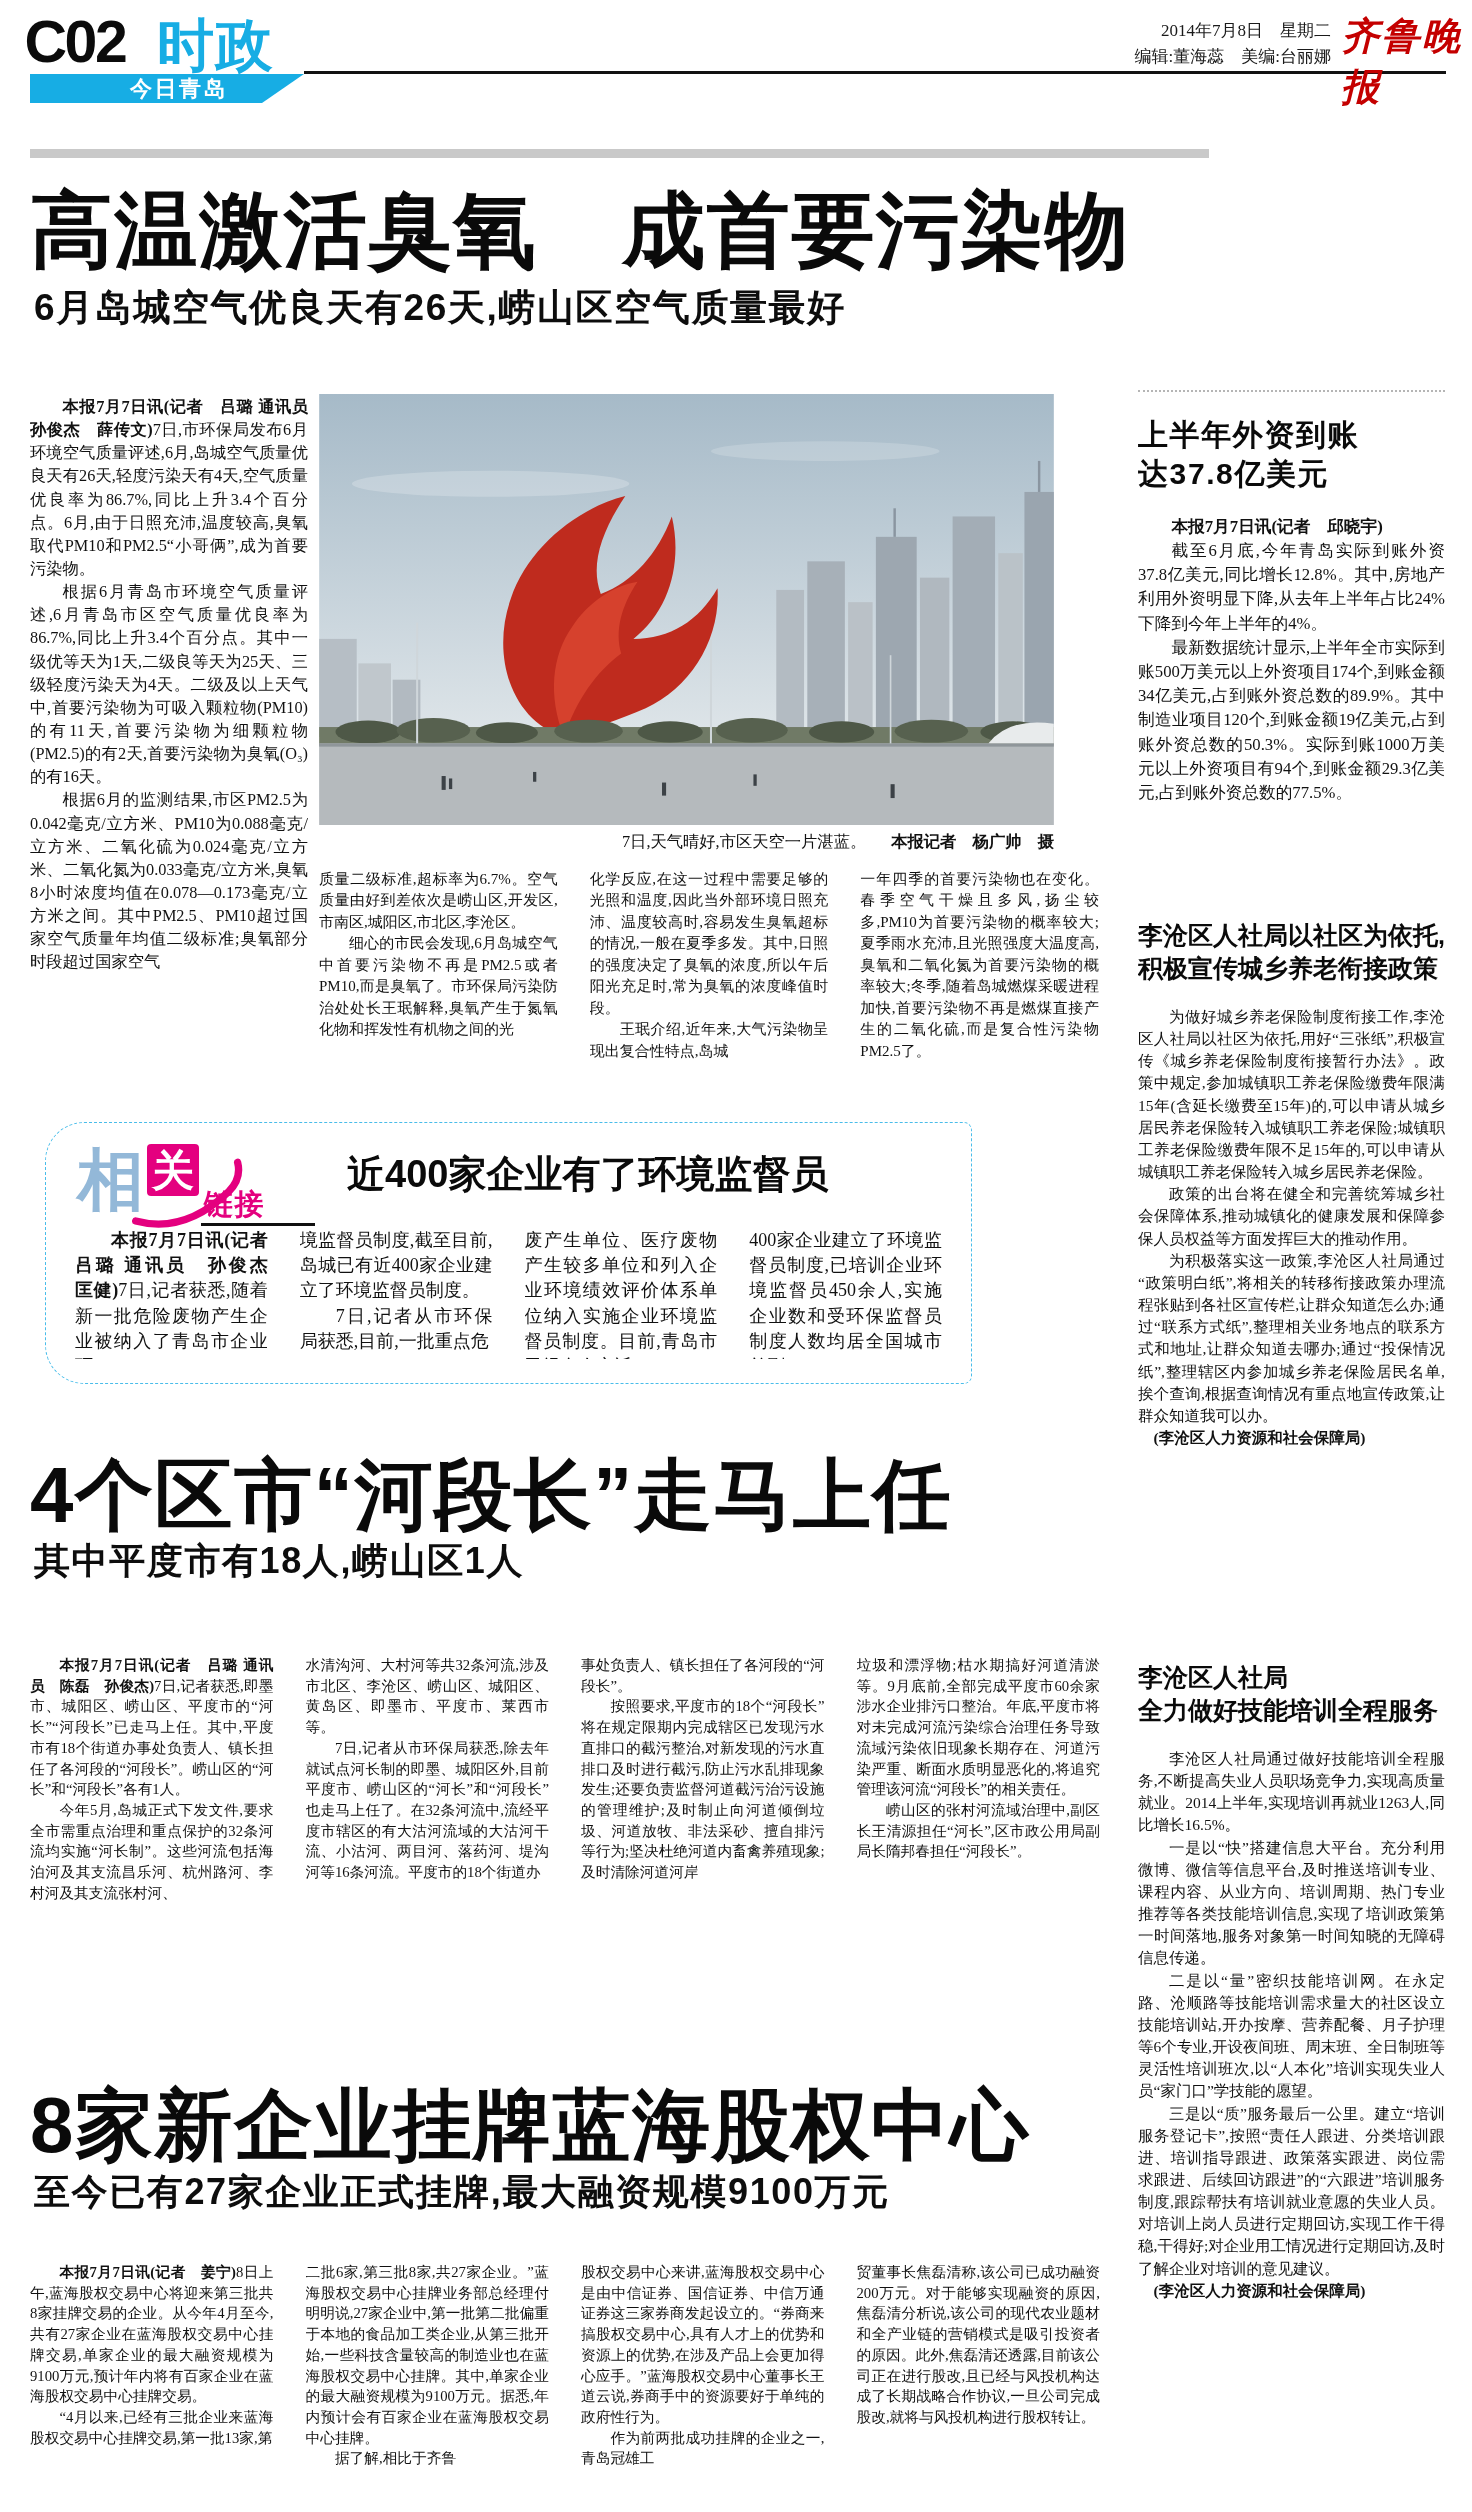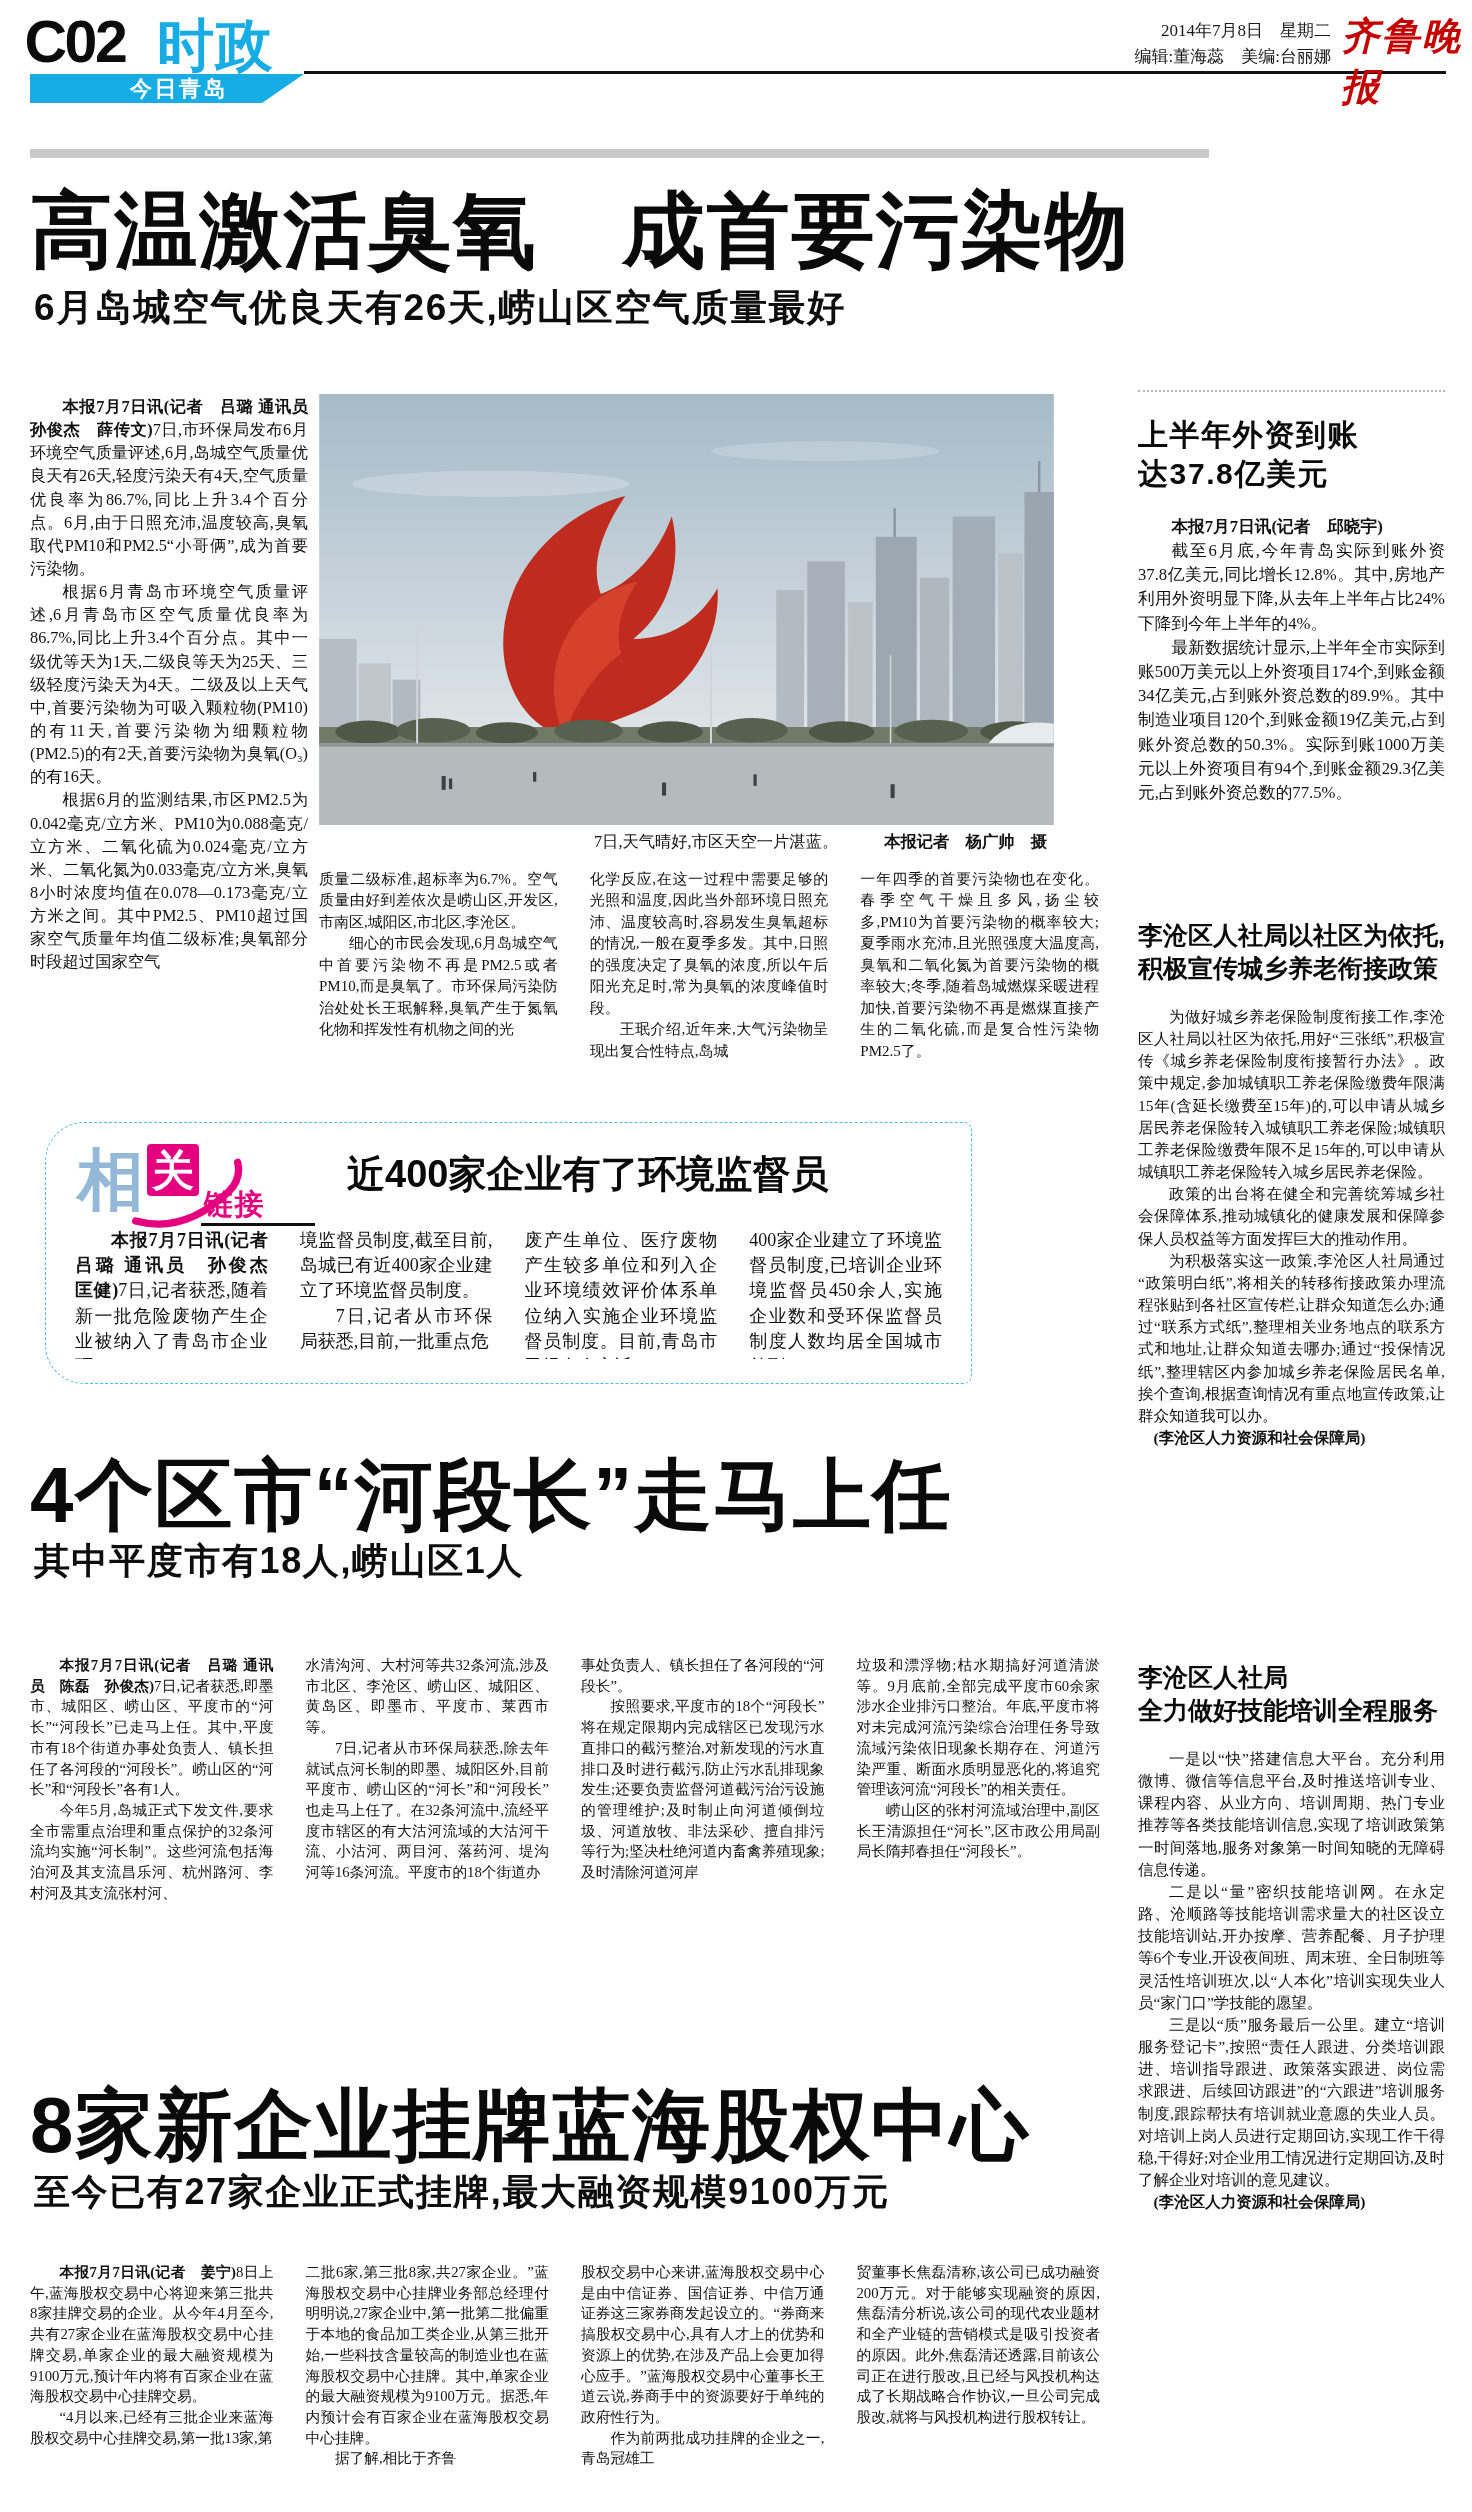--- a/index.html
+++ b/index.html
@@ -31,22 +31,22 @@
   #sh3{left:34px;top:2168px;font-size:36px;font-weight:bold;letter-spacing:1.6px;}
   .sub{font-family:"Liberation Sans",sans-serif;white-space:nowrap;margin:0;color:#0d0d0d;}
   
   .para{margin:0;text-align:justify;}
   .indent{text-indent:2em;}
   .cont{text-indent:0;}
   .byline{font-weight:bold;}
   #a1-left{left:30px;top:395px;width:278px;height:699px;overflow:hidden;}
   #a1-left .para{font-size:16.3px;line-height:1.42;}
   #a1-photo{left:319px;top:394px;width:735px;height:431px;margin:0;}
-  #a1-caption{left:312px;top:831px;width:735px;display:flex;justify-content:flex-end;
-              gap:46px;font-size:16.3px;}
+  #a1-caption{left:319px;top:831px;width:735px;display:flex;justify-content:flex-end;
+              gap:25px;font-size:16.3px;}
   #a1-caption .credit{font-weight:bold;}
   #a1-cols{left:319px;top:869px;width:780px;height:227px;}
   .colwrap{display:flex;gap:32px;overflow:hidden;height:100%;}
   .colwrap .col{flex:1;overflow:hidden;}
   #a1-cols .para{font-size:15px;line-height:1.43;}
   #a2-cols{left:30px;top:1655px;width:1070px;height:390px;}
   #a3-cols{left:30px;top:2262px;width:1070px;height:250px;}
   #a2-cols .para,#a3-cols .para{font-size:14.7px;line-height:1.41;}
   
   #relbox{left:45px;top:1122px;width:925px;height:260px;
@@ -293,20 +293,21 @@
       <p class="para indent">政策的出台将在健全和完善统筹城乡社会保障体系,推动城镇化的健康发展和保障参保人员权益等方面发挥巨大的推动作用。</p>
       <p class="para indent">为积极落实这一政策,李沧区人社局通过“政策明白纸”,将相关的转移衔接政策办理流程张贴到各社区宣传栏,让群众知道怎么办;通过“联系方式纸”,整理相关业务地点的联系方式和地址,让群众知道去哪办;通过“投保情况纸”,整理辖区内参加城乡养老保险居民名单,挨个查询,根据查询情况有重点地宣传政策,让群众知道我可以办。</p>
       <p class="para sign">(李沧区人力资源和社会保障局)</p>
     </article>
 
     <article class="sb-art" id="sb-a3">
       <h2 class="sb-title">
         <span style="display:block">李沧区人社局</span>
         <span style="display:block">全力做好技能培训全程服务</span>
       </h2>
+      <p class="para indent">李沧区人社局通过做好技能培训全程服务,不断提高失业人员职场竞争力,实现高质量就业。2014上半年,实现培训再就业1263人,同比增长16.5%。</p>
       <p class="para indent">一是以“快”搭建信息大平台。充分利用微博、微信等信息平台,及时推送培训专业、课程内容、从业方向、培训周期、热门专业推荐等各类技能培训信息,实现了培训政策第一时间落地,服务对象第一时间知晓的无障碍信息传递。</p>
       <p class="para indent">二是以“量”密织技能培训网。在永定路、沧顺路等技能培训需求量大的社区设立技能培训站,开办按摩、营养配餐、月子护理等6个专业,开设夜间班、周末班、全日制班等灵活性培训班次,以“人本化”培训实现失业人员“家门口”学技能的愿望。</p>
       <p class="para indent">三是以“质”服务最后一公里。建立“培训服务登记卡”,按照“责任人跟进、分类培训跟进、培训指导跟进、政策落实跟进、岗位需求跟进、后续回访跟进”的“六跟进”培训服务制度,跟踪帮扶有培训就业意愿的失业人员。对培训上岗人员进行定期回访,实现工作干得稳,干得好;对企业用工情况进行定期回访,及时了解企业对培训的意见建议。</p>
       <p class="para sign">(李沧区人力资源和社会保障局)</p>
     </article>
   </aside>
 
 </div>
 
 

